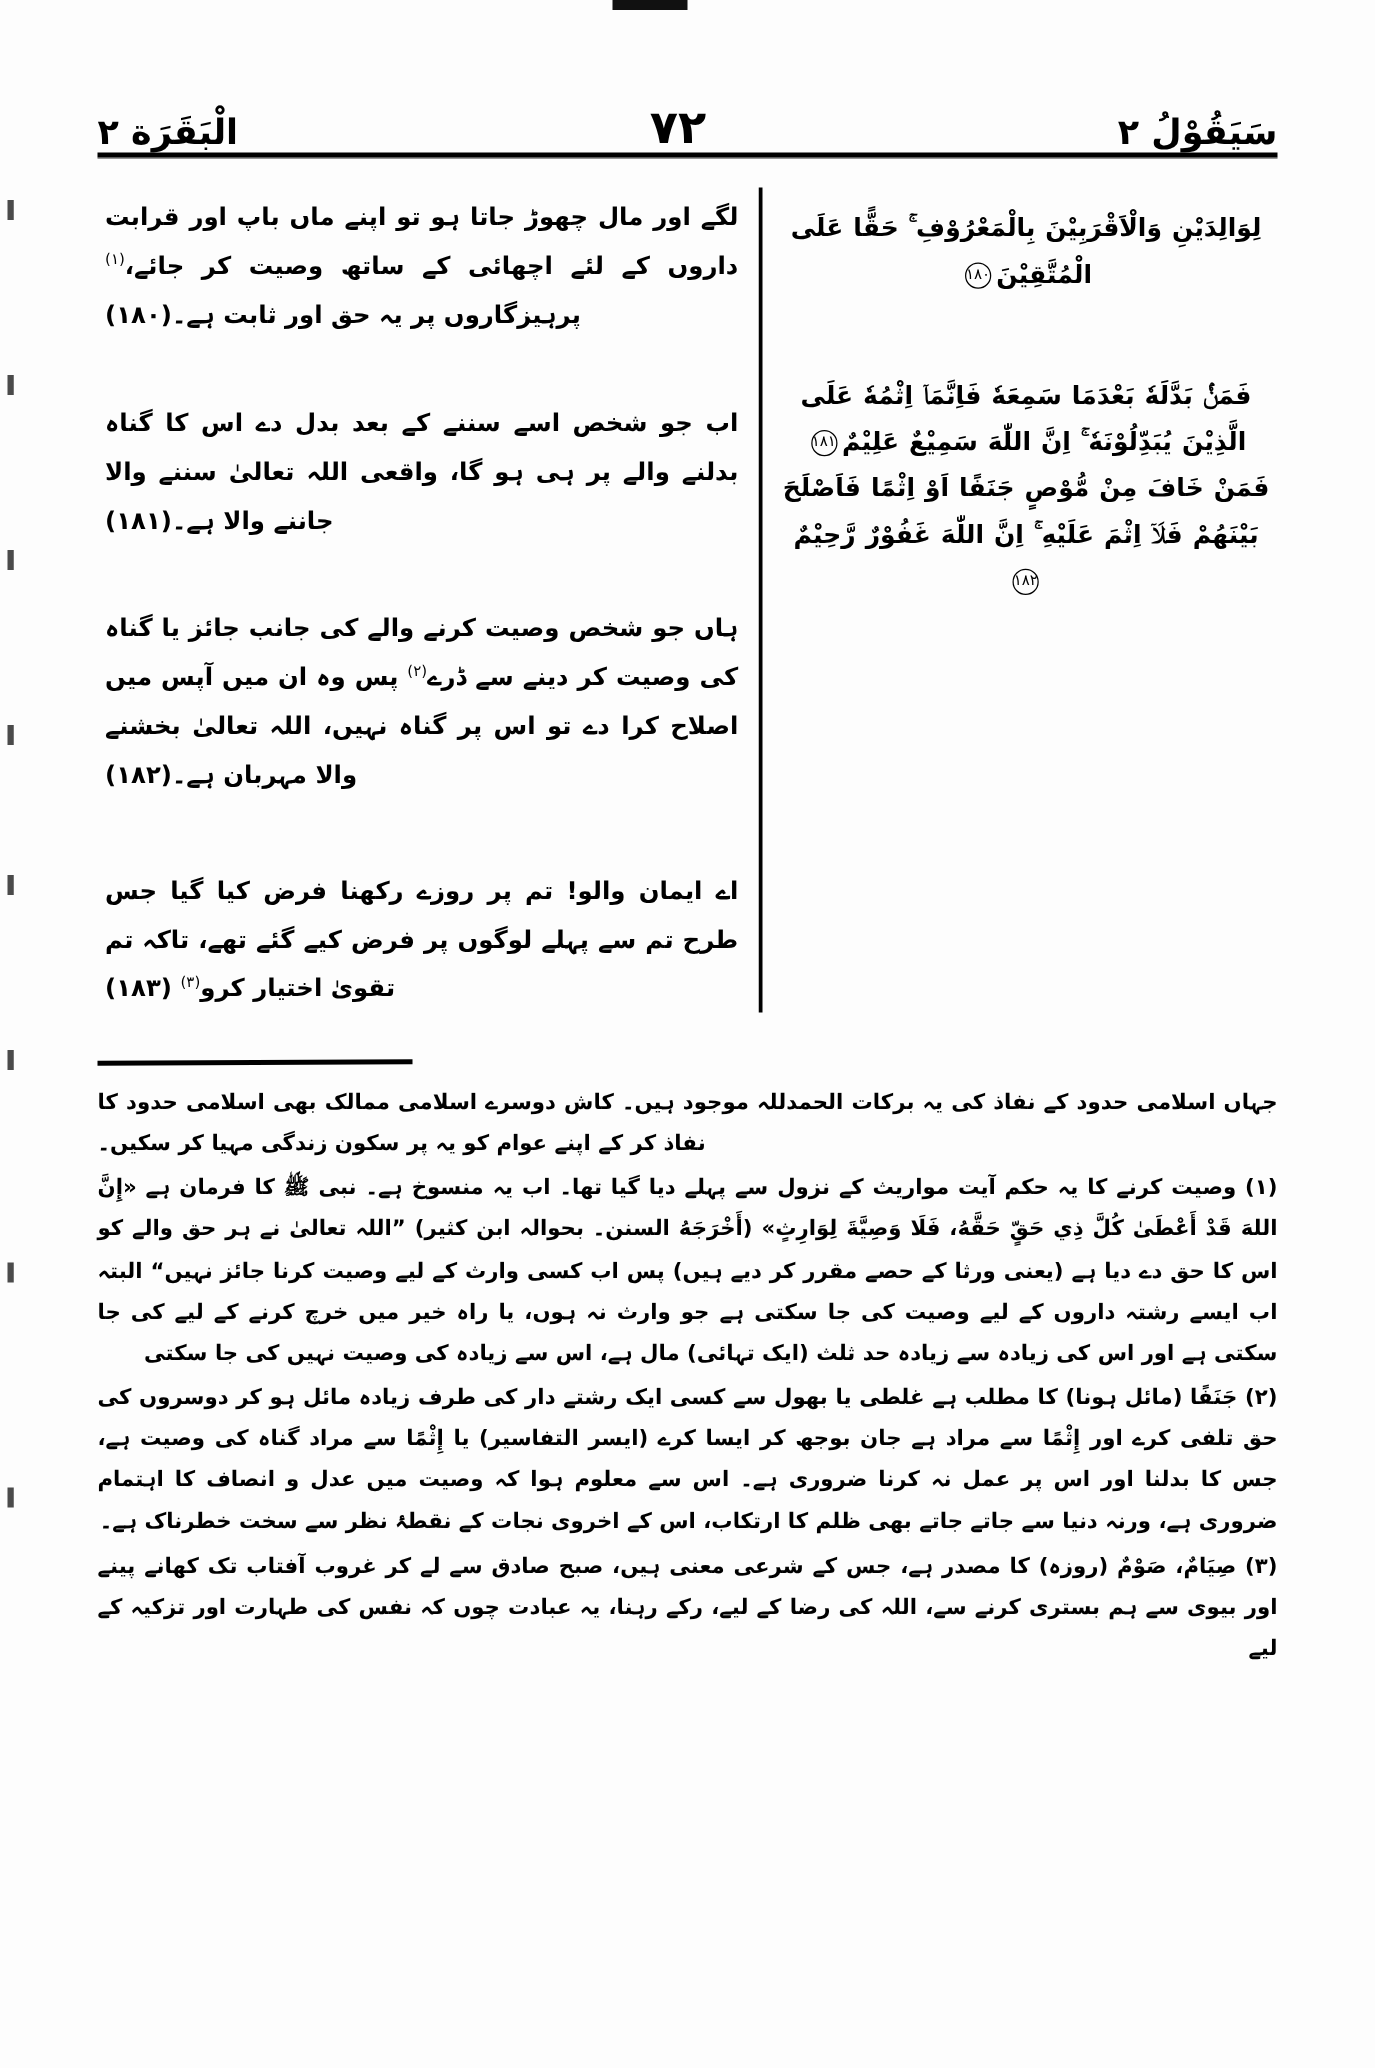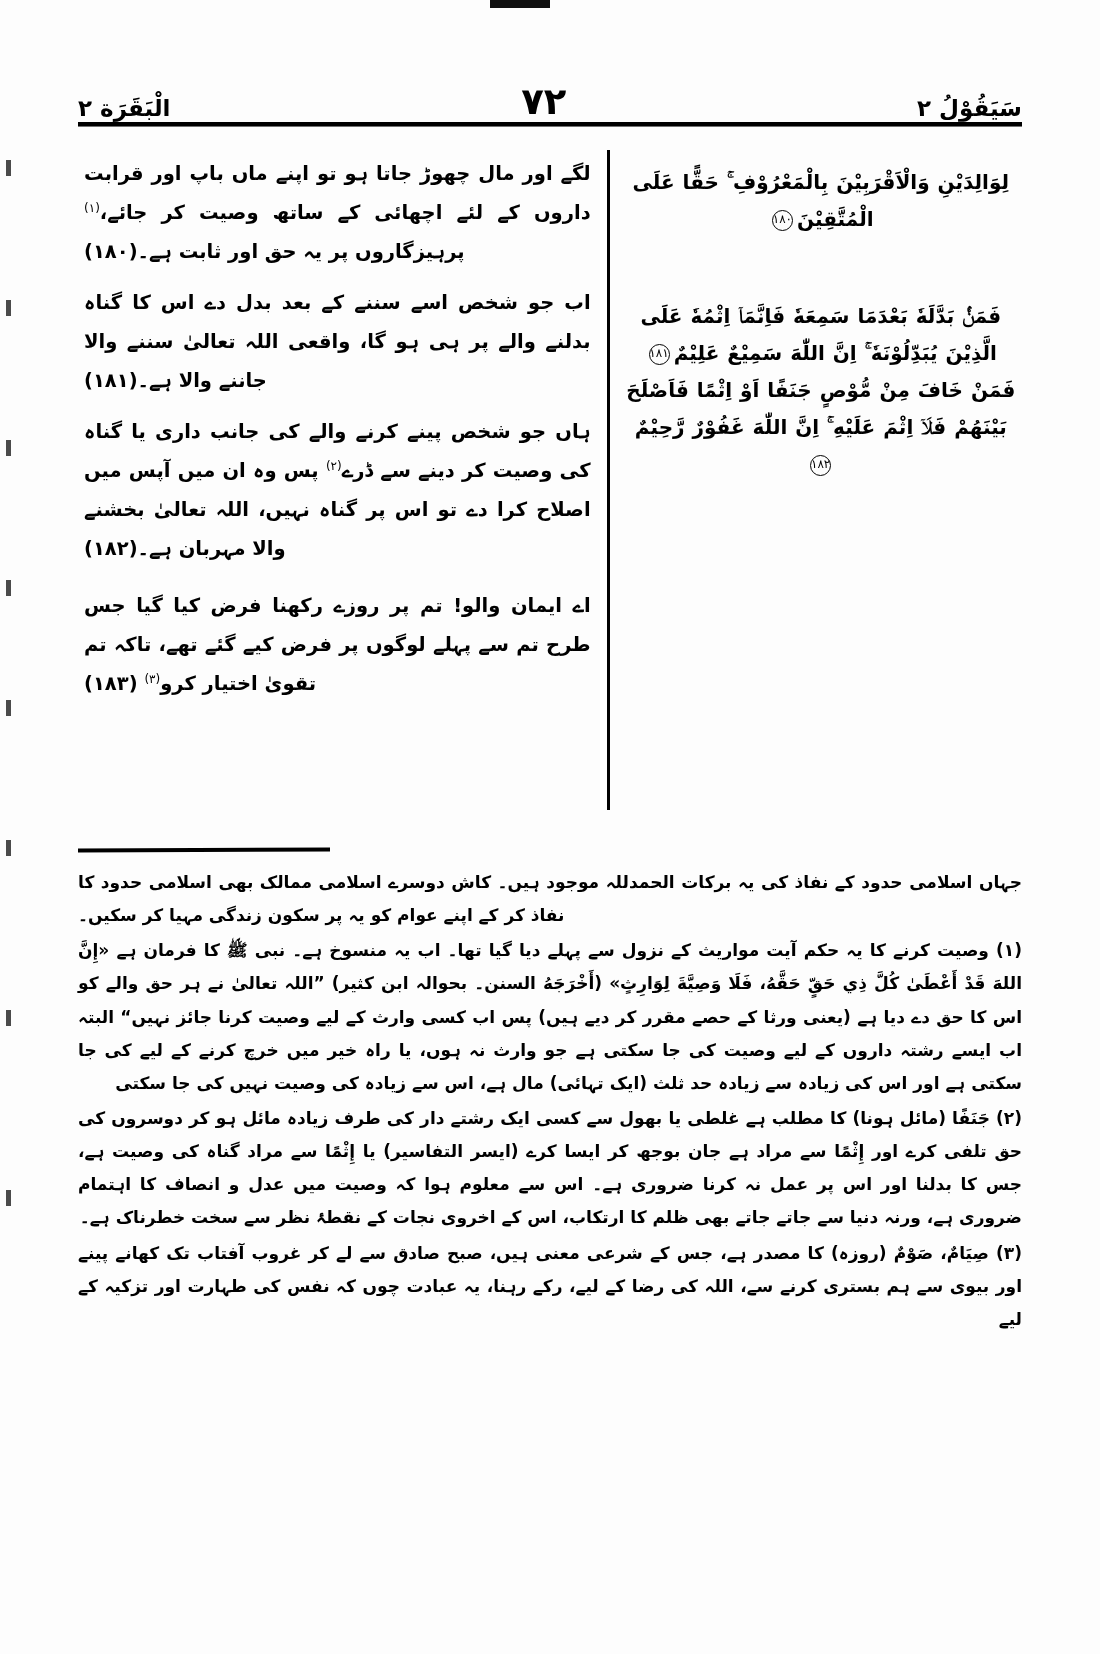--- a/index.html
+++ b/index.html
@@ -40,21 +40,21 @@
     left: 78px;
     right: 78px;
     height: 62px;
     display: flex;
     flex-direction: row;
     align-items: flex-end;
     justify-content: space-between;
   }
   .hdr-item {
     font-family: "DejaVu Sans", sans-serif;
-    font-size: 23px;
+    font-size: 28px;
     font-weight: 700;
     line-height: 1;
     white-space: nowrap;
     direction: rtl;
   }
   .hdr-juz   { letter-spacing: -1px; }
   .hdr-page  { font-size: 37px; }
   .hdr-surah { letter-spacing: -1px; }
 
   .header-rule {
@@ -92,20 +92,21 @@
     border-left: 3px solid #000000;
     display: flex;
     flex-direction: column;
   }
   .col-urdu {
     width: 56%;
     padding: 4px 16px 0 6px;
     box-sizing: border-box;
     display: flex;
     flex-direction: column;
+    justify-content: space-between;
   }
 
   .ayah {
     direction: rtl;
     text-align: center;
     font-family: "DejaVu Sans", sans-serif;
     font-size: 20px;
     font-weight: 700;
     line-height: 1.85;
     letter-spacing: -0.5px;
@@ -244,21 +245,21 @@
 
     <div class="col-urdu">
       <div class="trans sp-t1">
         <span>لگے اور مال چھوڑ جاتا ہو تو اپنے ماں باپ اور قرابت داروں کے لئے اچھائی کے ساتھ وصیت کر جائے،</span><sup>(١)</sup>
         <span>پرہیزگاروں پر یہ حق اور ثابت ہے۔</span><span>(١٨٠)</span>
       </div>
       <div class="trans sp-t2">
         <span>اب جو شخص اسے سننے کے بعد بدل دے اس کا گناہ بدلنے والے پر ہی ہو گا، واقعی اللہ تعالیٰ سننے والا جاننے والا ہے۔</span><span>(١٨١)</span>
       </div>
       <div class="trans sp-t3">
-        <span>ہاں جو شخص پینے کرنے والے کی جانب داری یا گناہ کی وصیت کر دینے سے ڈرے</span><sup>(٢)</sup>
+        <span>ہاں جو شخص وصیت کرنے والے کی جانب جائز یا گناہ کی وصیت کر دینے سے ڈرے</span><sup>(٢)</sup>
         <span>پس وہ ان میں آپس میں اصلاح کرا دے تو اس پر گناہ نہیں، اللہ تعالیٰ بخشنے والا مہربان ہے۔</span><span>(١٨٢)</span>
       </div>
       <div class="trans sp-t4">
         <span>اے ایمان والو! تم پر روزے رکھنا فرض کیا گیا جس طرح تم سے پہلے لوگوں پر فرض کیے گئے تھے، تاکہ تم تقویٰ اختیار کرو</span><sup>(٣)</sup>
         <span>(١٨٣)</span>
       </div>
     </div>
   </div>
 
   <div class="foot-rule"></div>

